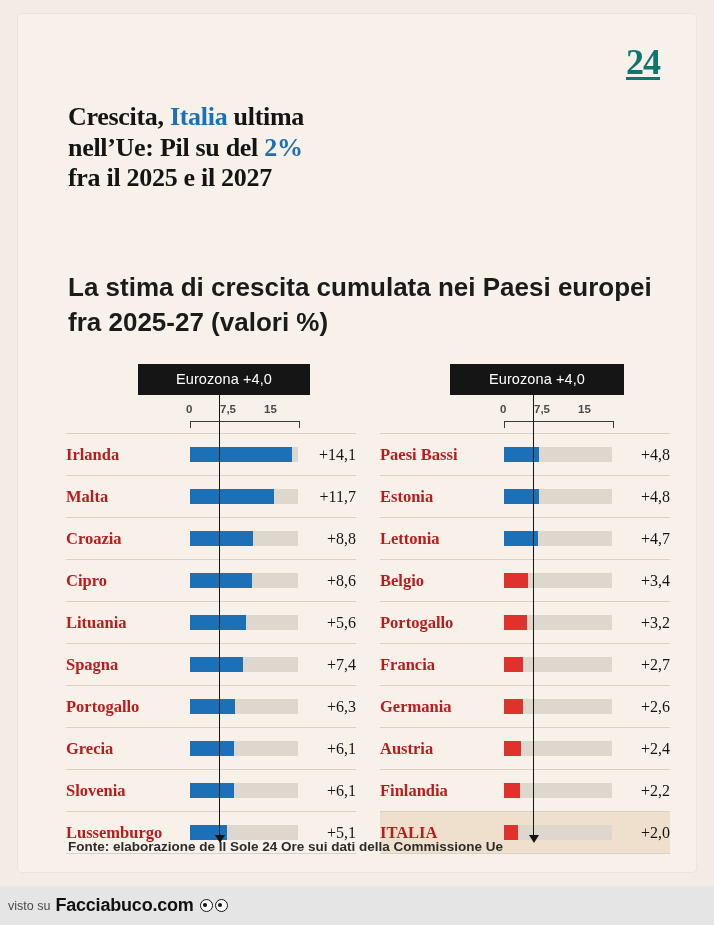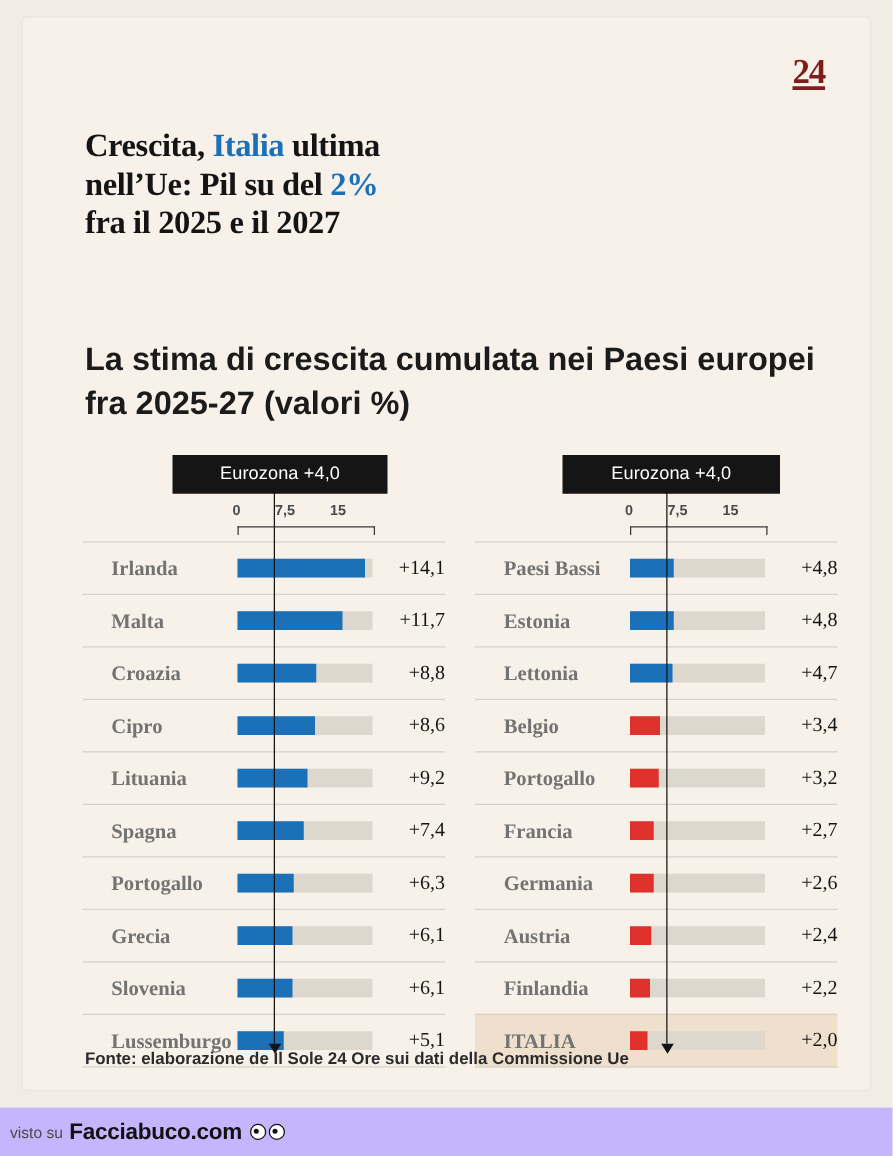--- a/index.html
+++ b/index.html
@@ -16,21 +16,21 @@
   .inner{
     position:absolute;left:18px;top:14px;width:678px;height:858px;
     background:#f7f1e9;
     border-radius:4px;
     box-shadow:0 0 0 1px rgba(0,0,0,0.03);
   }
   
   .masthead{
     position:absolute;right:36px;top:30px;
     font-family:"Liberation Serif", serif;
-    font-weight:bold;font-size:28px;color:#7f1d1d;
+    font-weight:bold;font-size:36px;color:#0f766e;
     letter-spacing:-1px;
     line-height:1;
   }
   .masthead .u{
     text-decoration:underline;
     text-decoration-thickness:3px;
     text-underline-offset:3px;
   }
   
   .headline{
@@ -88,23 +88,22 @@
     height:41px;
     border-top:1px solid #d8d2c8;
     display:flex;align-items:center;
   }
   .row:first-child{border-top:1px solid #d8d2c8;}
   .row.last{border-bottom:1px solid #d8d2c8;}
   .row.highlight{background:#efdfcd;}
   .rowname{
     position:absolute;left:0;top:0;height:41px;line-height:41px;
     font-family:"Liberation Serif", serif;
-    font-weight:bold;font-size:16.5px;color:#737373;
+    font-weight:bold;font-size:16.5px;color:#b91c1c;
     white-space:nowrap;
-    margin-left:23px;
   }
   .track{
     position:absolute;left:124px;top:13px;
     height:15px;width:108px;
     background:#ddd7cd;
   }
   .bar{
     position:absolute;left:0;top:0;height:15px;
   }
   .val{
@@ -122,21 +121,21 @@
     border-top:8px solid #141414;
   }
   .source{
     position:absolute;left:50px;top:825px;width:620px;
     font-family:"Liberation Sans", sans-serif;
     font-weight:bold;font-size:13.5px;color:#2c2c2c;
   }
   
   .footer{
     position:absolute;left:0;top:886px;width:714px;height:39px;
-    background:#c4b5fd;
+    background:#e5e5e5;
     display:flex;align-items:center;
   }
   .footer .vistosu{
     font-size:12.5px;color:#4a4a4a;margin-left:8px;
   }
   .footer .brand{
     font-size:18px;font-weight:bold;color:#111111;margin-left:5px;
     letter-spacing:-0.2px;
   }
   .footer .eyes{
@@ -208,21 +207,21 @@
             <div class="track">
               <div class="bar" style="background: rgb(27, 112, 184); width: 61.92px;"></div>
             </div>
             <span class="val">+8,6</span>
           </div>
           <div class="row">
             <span class="rowname">Lituania</span>
             <div class="track">
               <div class="bar" style="background: rgb(27, 112, 184); width: 56.16px;"></div>
             </div>
-            <span class="val">+9,2</span>
+            <span class="val">+5,6</span>
           </div>
           <div class="row">
             <span class="rowname">Spagna</span>
             <div class="track">
               <div class="bar" style="background: rgb(27, 112, 184); width: 53.28px;"></div>
             </div>
             <span class="val">+7,4</span>
           </div>
           <div class="row">
             <span class="rowname">Portogallo</span>

